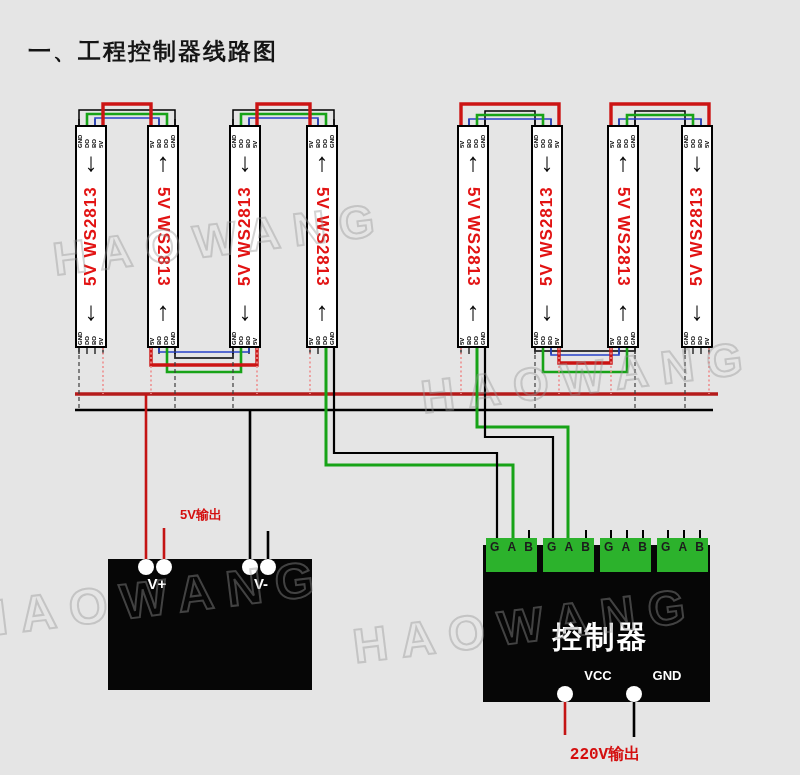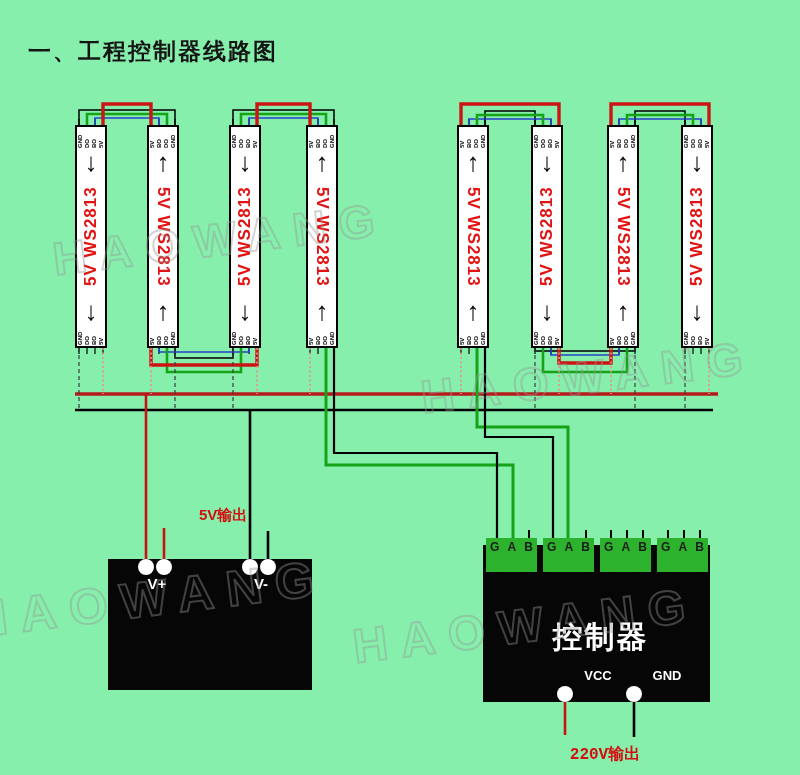--- a/index.html
+++ b/index.html
@@ -1,17 +1,17 @@
 <!DOCTYPE html>
 <html><head>
 <meta charset="utf-8">
 <style>
   html,body{margin:0;padding:0;background:#ffffff;}
   #canvas{
-    position:relative;width:800px;height:775px;background:#86efac;overflow:hidden;
+    position:relative;width:800px;height:775px;background:#e5e5e5;overflow:hidden;
     font-family:"Liberation Sans",sans-serif;
   }
   
   .title{
     position:absolute;left:28px;top:36px;font-size:23px;font-weight:bold;color:#151515;
     letter-spacing:2px;z-index:4;
   }
   
   #wires{position:absolute;left:0;top:0;z-index:1;}
   #wires path,#wires line{fill:none;}
@@ -61,21 +61,21 @@
   .vlabel{font-size:15px;width:30px;}
   .small-wlabel{font-size:13px;width:40px;margin-left:33px;}
   
   .gab{
     position:absolute;top:538px;width:51px;height:34px;background:#2cb22c;z-index:3;
     display:flex;justify-content:space-around;align-items:flex-start;padding-top:3px;box-sizing:border-box;
   }
   .gab span{font-size:12px;font-weight:bold;color:#1c1c1c;line-height:1;}
   
   .red-note{position:absolute;color:#d40f0f;font-weight:bold;z-index:4;}
-  #note-5v{left:199px;top:506px;font-size:15px;}
+  #note-5v{left:180px;top:506px;font-size:13px;}
   #note-220v{left:560px;top:744px;font-size:16px;width:90px;text-align:center;font-family:Liberation Mono, monospace;}
   
   .wm{
     position:absolute;font-weight:bold;color:transparent;
     -webkit-text-stroke:2px rgba(150,150,150,0.42);
     letter-spacing:13px;transform:rotate(-7deg);z-index:6;pointer-events:none;white-space:nowrap;
   }
   #wm1{left:52px;top:212px;font-size:46px;}
   #wm2{left:420px;top:350px;font-size:46px;}
   #wm3{left:-30px;top:570px;font-size:50px;}

